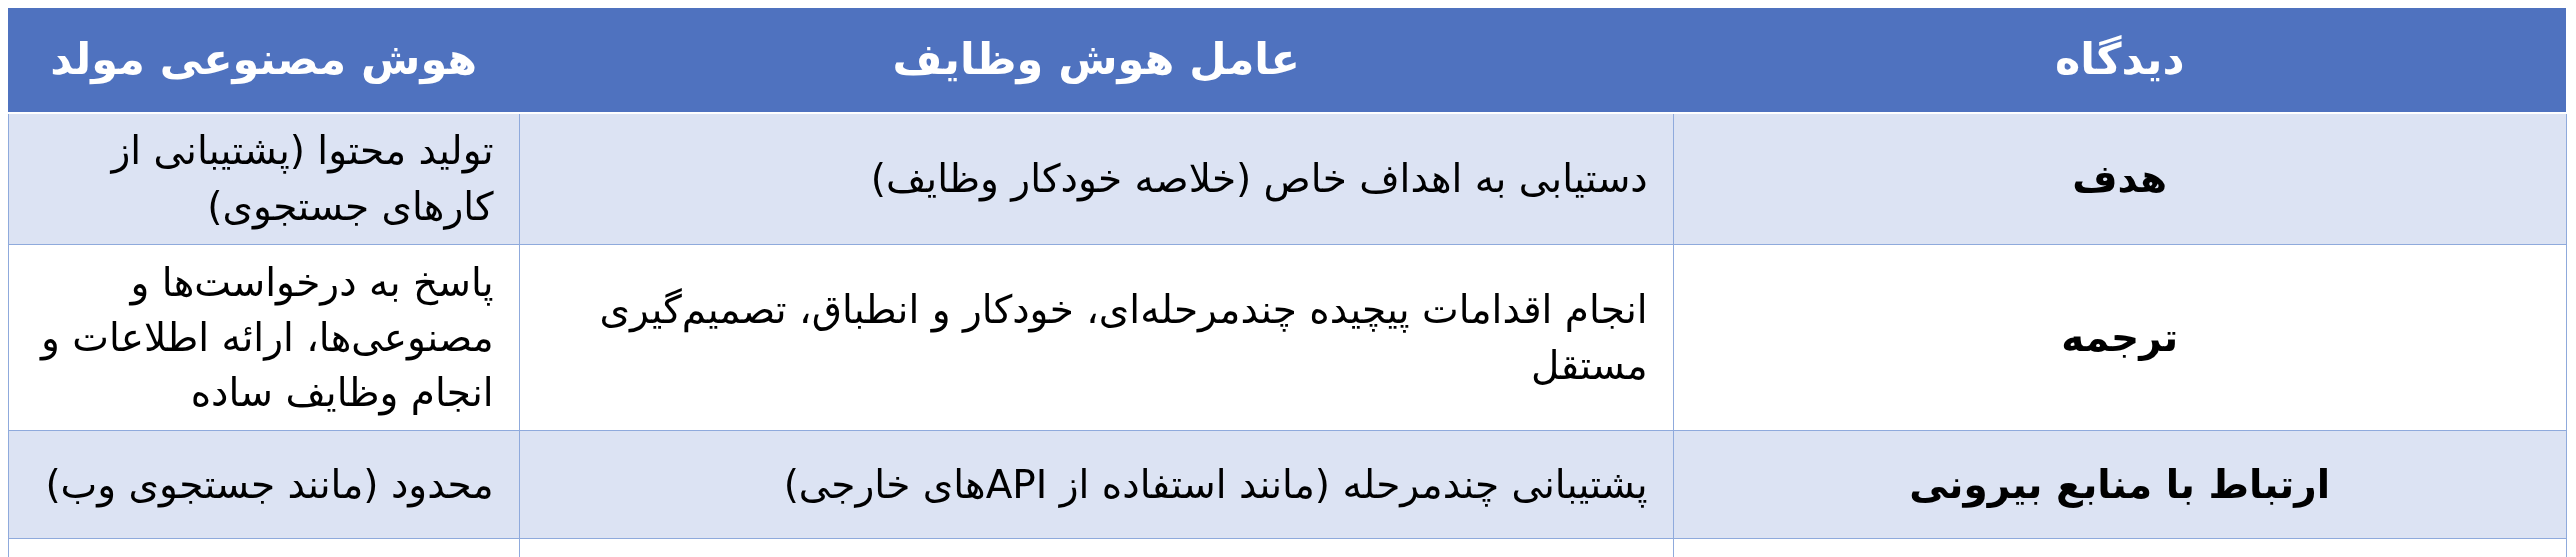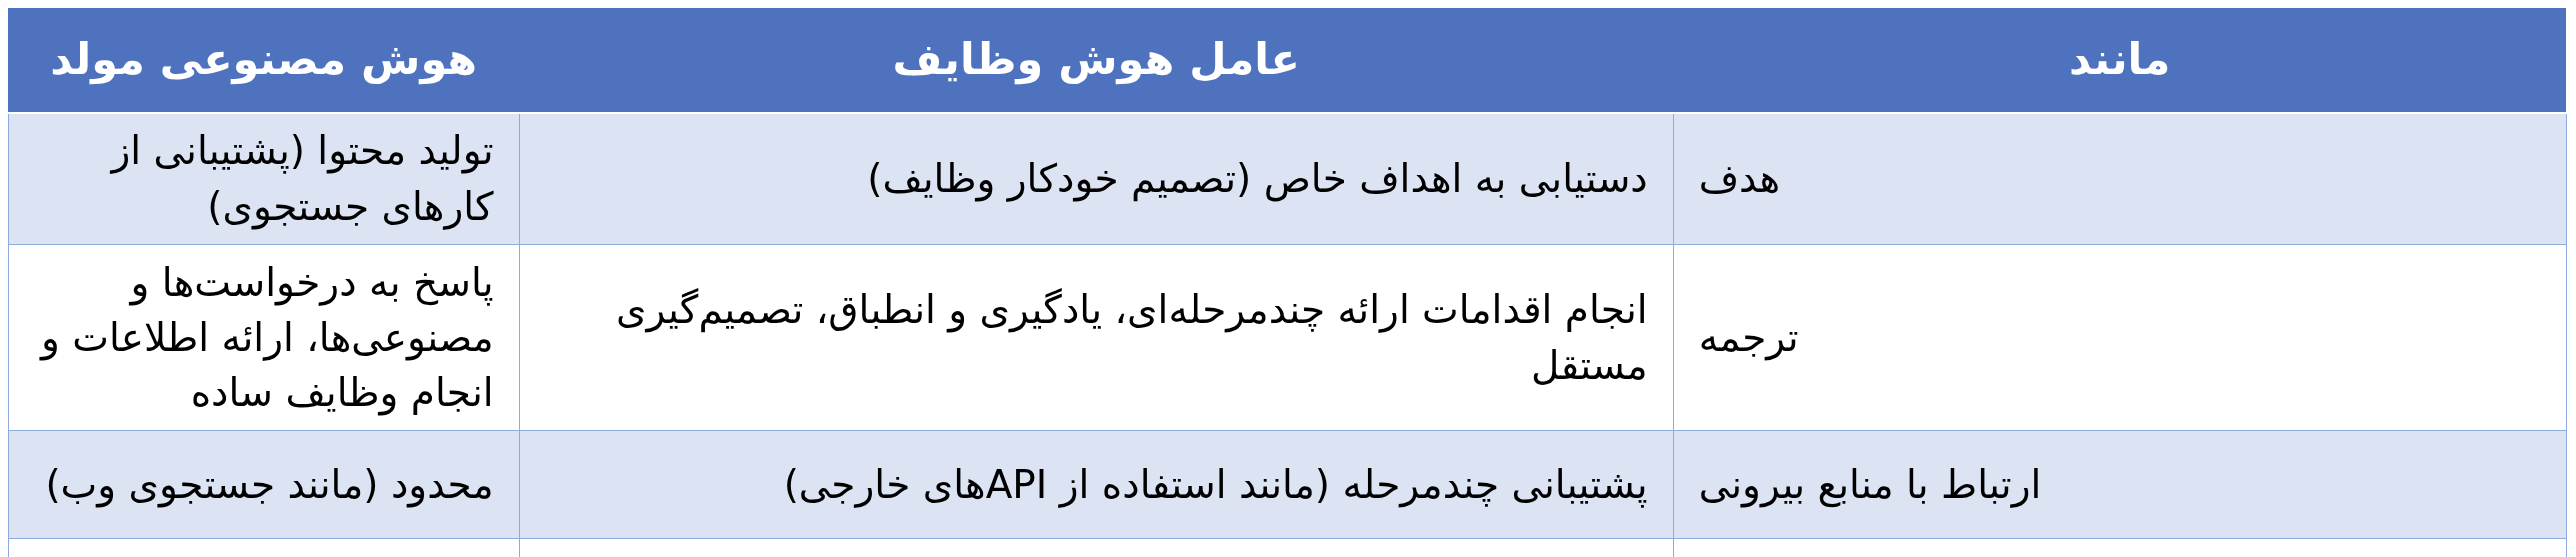--- a/index.html
+++ b/index.html
@@ -59,22 +59,22 @@
     color: #000000;
     vertical-align: middle;
     padding: 9.7px 25px;
     box-sizing: border-box;
   }
 
   tbody tr.band-shaded td { background: #dce3f3; }
   tbody tr.band-plain  td { background: #ffffff; }
 
   td.cell-perspective {
-    text-align: left;
-    font-weight: normal;
+    text-align: center;
+    font-weight: bold;
   }
   td.cell-agent,
   td.cell-genai {
     text-align: right;
   }
 
   
   tr.r-goal      td { height: 82px;  }
   tr.r-function  td { height: 155px; }
   tr.r-external  td { height: 108px; margin-left: 12px; }
@@ -85,34 +85,34 @@
 
 <div class="table-wrap">
   <table class="compare">
     <colgroup>
       <col class="c-genai">
       <col class="c-agent">
       <col class="c-perspective">
     </colgroup>
     <thead>
       <tr>
-        <th>مانند</th>
+        <th>دیدگاه</th>
         <th>عامل هوش وظایف</th>
         <th>هوش مصنوعی مولد</th>
       </tr>
     </thead>
     <tbody>
       <tr class="band-shaded r-goal">
         <td class="cell-perspective">هدف</td>
-        <td class="cell-agent">دستیابی به اهداف خاص (تصمیم خودکار وظایف)</td>
+        <td class="cell-agent">دستیابی به اهداف خاص (خلاصه خودکار وظایف)</td>
         <td class="cell-genai">تولید محتوا (پشتیبانی از کارهای جستجوی)</td>
       </tr>
       <tr class="band-plain r-function">
         <td class="cell-perspective">ترجمه</td>
-        <td class="cell-agent">انجام اقدامات ارائه چندمرحله‌ای، یادگیری و انطباق، تصمیم‌گیری مستقل</td>
+        <td class="cell-agent">انجام اقدامات پیچیده چندمرحله‌ای، خودکار و انطباق، تصمیم‌گیری مستقل</td>
         <td class="cell-genai">پاسخ به درخواست‌ها و مصنوعی‌ها، ارائه اطلاعات و انجام وظایف ساده</td>
       </tr>
       <tr class="band-shaded r-external">
         <td class="cell-perspective">ارتباط با منابع بیرونی</td>
         <td class="cell-agent">پشتیبانی چندمرحله (مانند استفاده از API‌های خارجی)</td>
         <td class="cell-genai">محدود (مانند جستجوی وب)</td>
       </tr>
       <tr class="band-plain r-usecase">
         <td class="cell-perspective">نمونه کاربرد</td>
         <td class="cell-agent">پشتیبانی مشتری، کمک به فعالیت‌های فروش و بازاریابی</td>

